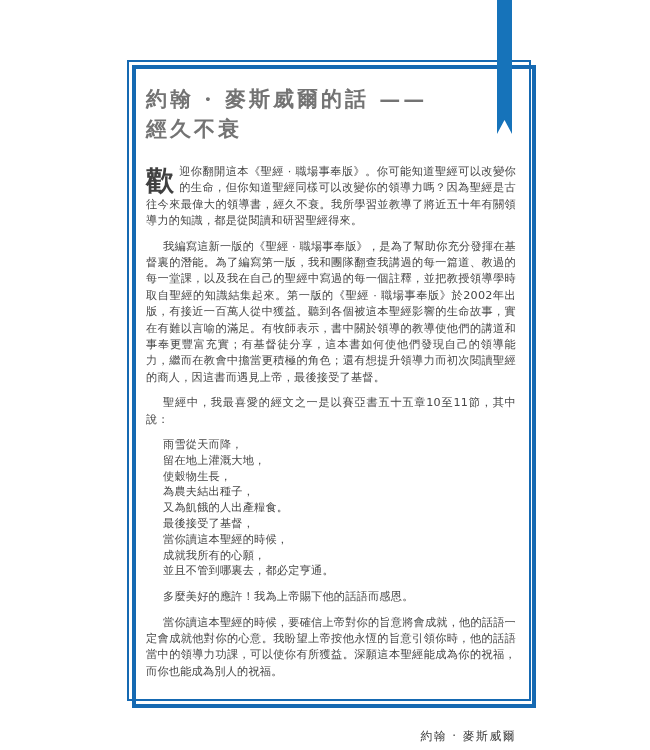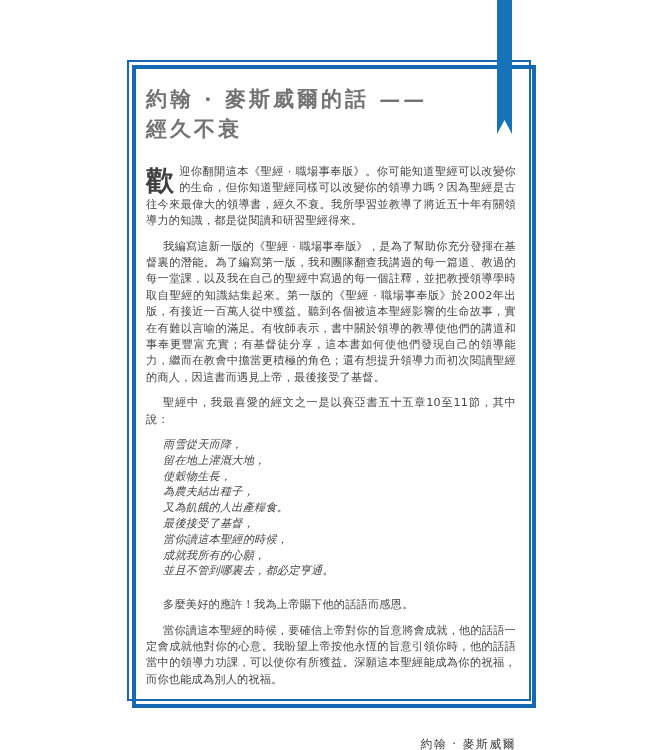--- a/index.html
+++ b/index.html
@@ -68,22 +68,21 @@
   .dropcap {
     float: left;
     font-size: 28px;
     line-height: 30px;
     font-weight: bold;
     color: #404040;
     margin: 2px 5px 0 0;
   }
   .clearfix::after { content: ""; display: block; clear: both; }
   .poem {
-    margin: 2px 0 18px 17px;
-    font-style: italic;
+    margin: 2px 0 10px 17px;
   }
   .poem-line {
     font-size: 11.2px;
     line-height: 15.8px;
     letter-spacing: 0.2px;
     color: #474747;
   }
   .signature {
     margin-top: 16px;
     text-align: right;

